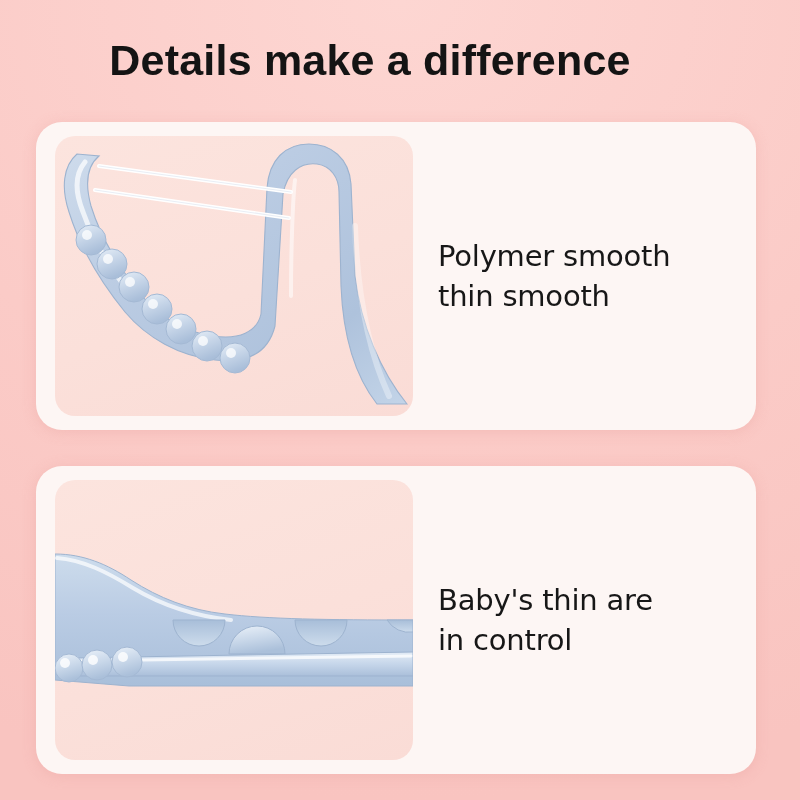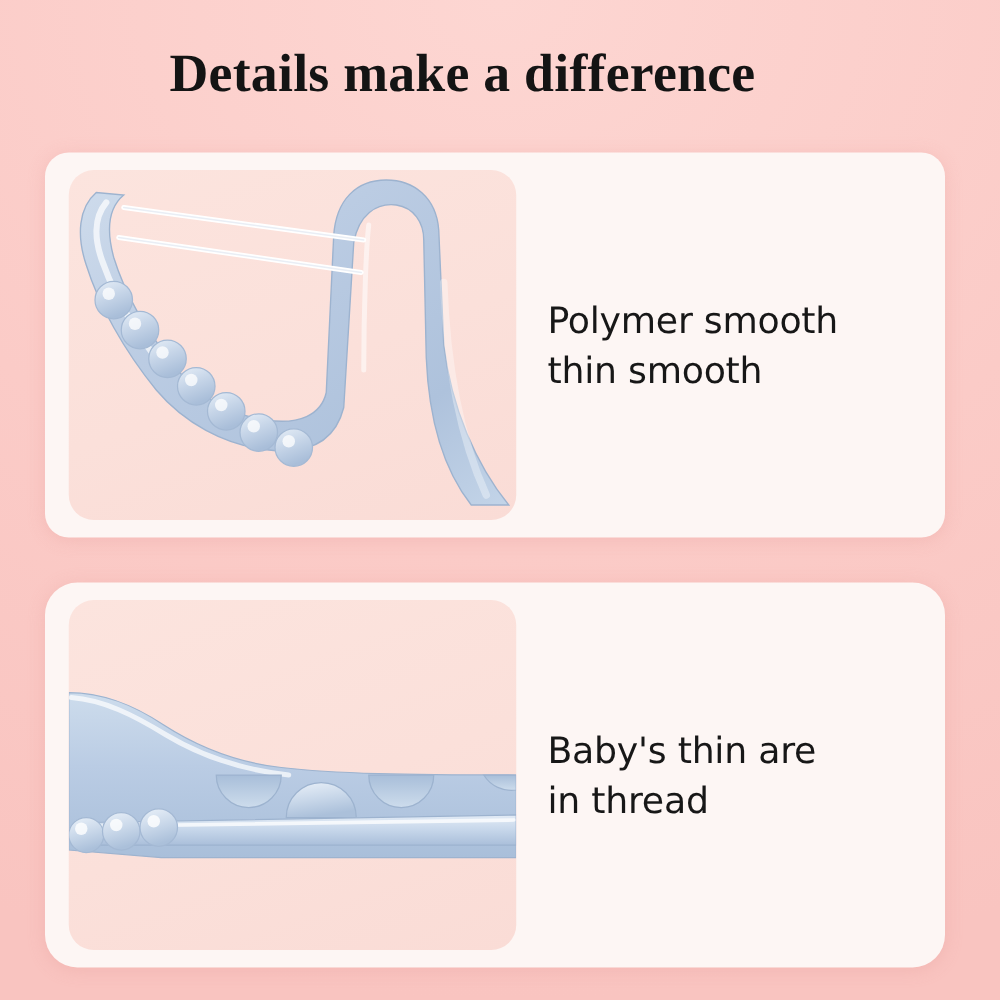--- a/index.html
+++ b/index.html
@@ -23,40 +23,40 @@
       radial-gradient(120% 100% at 50% 0%, #fdd6d2 0%, #fbcbc7 55%, #f9c4c0 100%);
   }
 
   
   .title {
     position: absolute;
     left: 0;
     top: 33px;
     width: 740px;
     text-align: center;
-    font-family: Liberation Serif, serif;
+    font-family: Liberation Sans, sans-serif;
     font-size: 43px;
     font-weight: 700;
     letter-spacing: 0.2px;
     color: #141414;
     line-height: 54px;
     white-space: nowrap;
   }
 
   
   .card {
     position: absolute;
     left: 36px;
     width: 720px;
     background: #fdf6f4;
     border-radius: 26px;
     box-shadow: 0 2px 14px rgba(228, 150, 145, 0.30);
     overflow: hidden;
   }
-  #card-1 { top: 122px;  height: 308px; border-radius: 19px; }
+  #card-1 { top: 122px;  height: 308px; }
   #card-2 { top: 466px;  height: 308px; }
 
   .panel {
     position: absolute;
     left: 19px;
     top: 14px;
     width: 358px;
     height: 280px;
     background: linear-gradient(160deg, #fce4de 0%, #fbe0da 55%, #fadcd6 100%);
     border-radius: 20px;
@@ -230,17 +230,17 @@
           <circle cx="72" cy="182" r="15" fill="url(#bumpGrad2)" stroke="#a4b9d4" stroke-width="1"></circle>
           <circle cx="10" cy="183" r="5" fill="#ffffff" opacity="0.8"></circle>
           <circle cx="38" cy="180" r="5" fill="#ffffff" opacity="0.8"></circle>
           <circle cx="68" cy="177" r="5" fill="#ffffff" opacity="0.8"></circle>
         </g>
       </svg>
     </div>
 
     <div class="caption">
       <div class="caption-line">Baby's thin are</div>
-      <div class="caption-line">in thread</div>
+      <div class="caption-line">in control</div>
     </div>
   </div>
 
 </div>
 
 </body></html>

